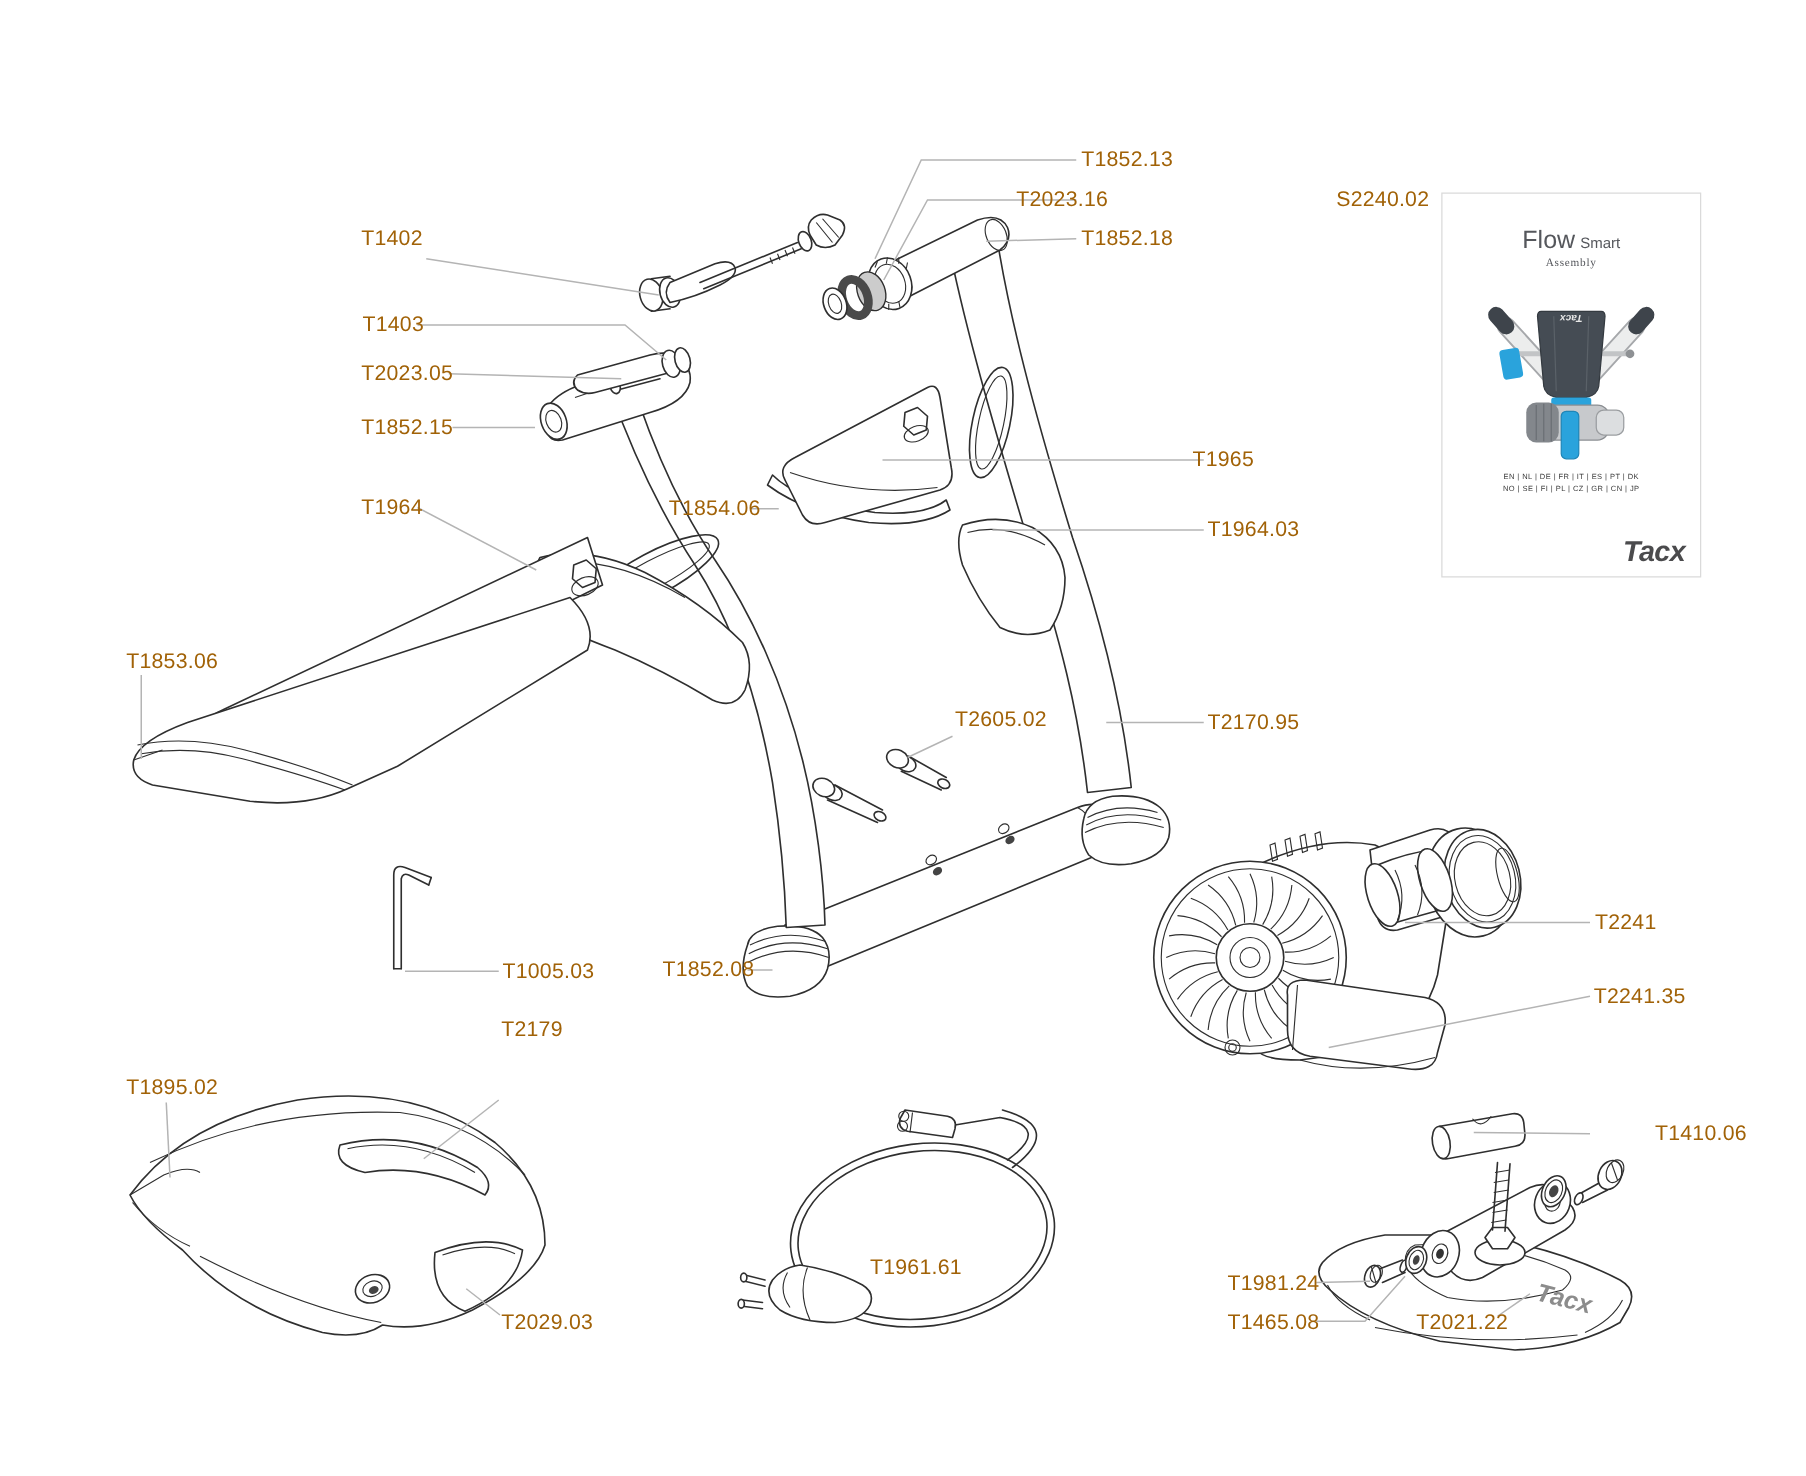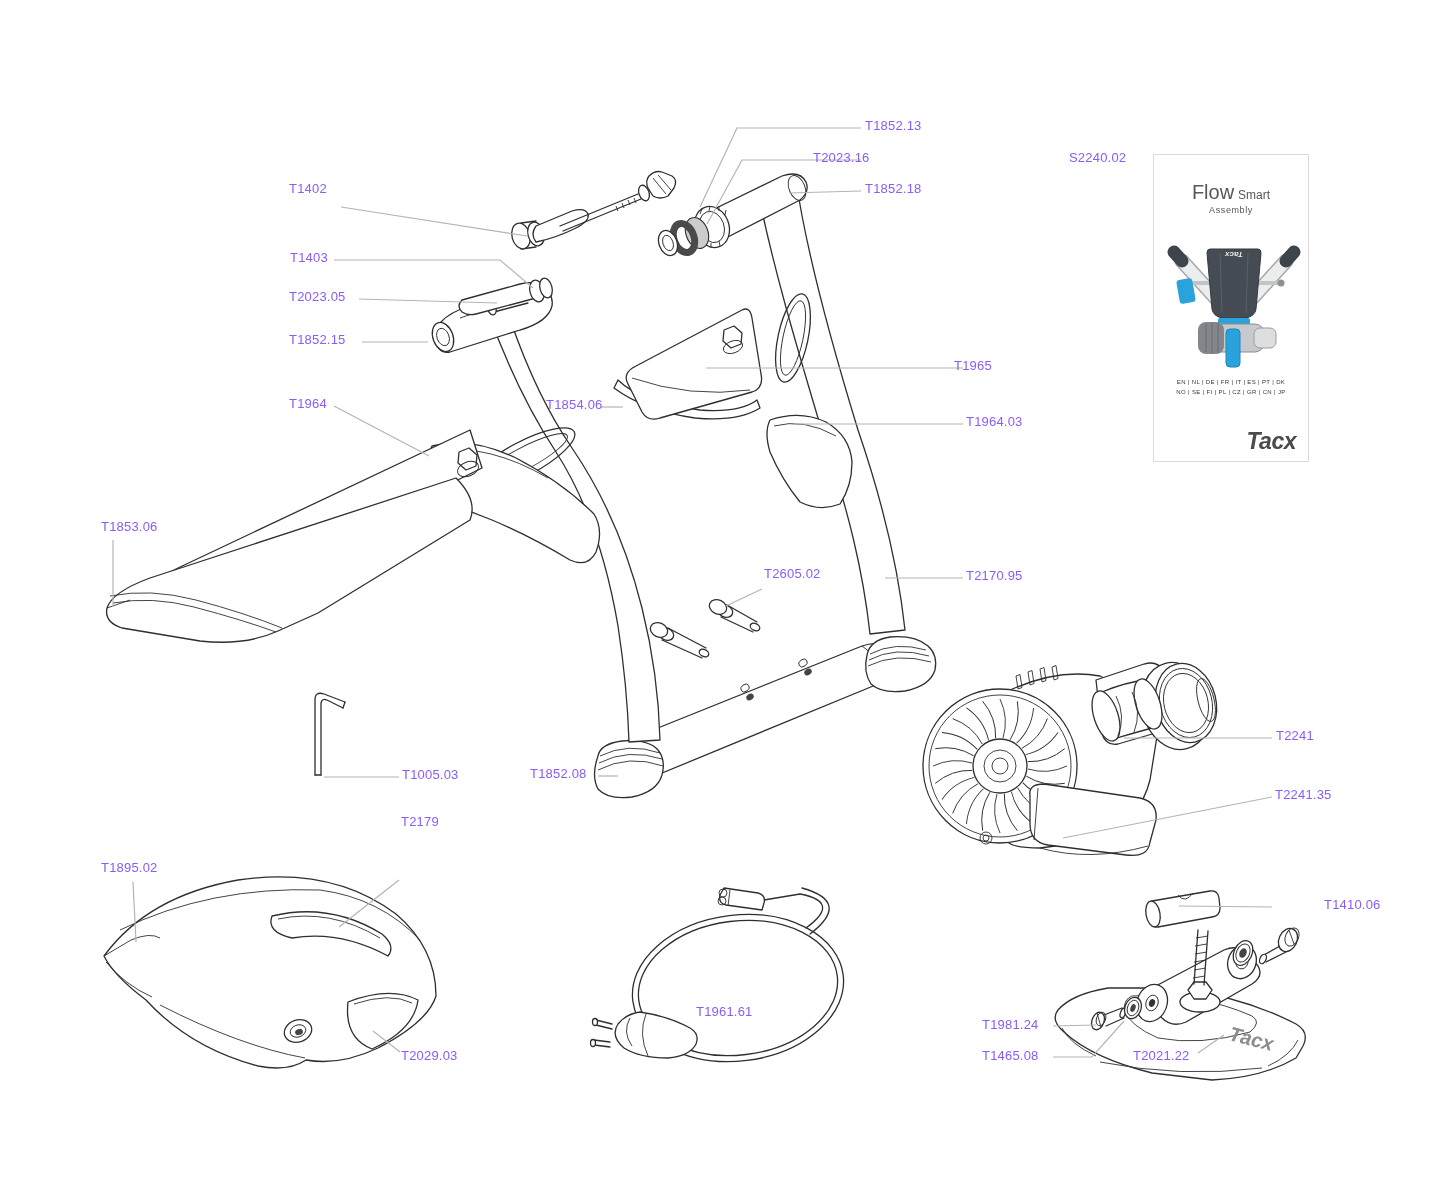--- a/index.html
+++ b/index.html
@@ -2,32 +2,32 @@
 <html><head>
 <meta charset="utf-8">
 <style>
   html,body{margin:0;padding:0;}
   body{
     width:1445px;height:1181px;position:relative;background:#ffffff;
     font-family:"Liberation Sans",sans-serif;overflow:hidden;
   }
   #art{position:absolute;left:0;top:0;}
   .part-label{
-    position:absolute;font-size:13px;color:#8b5cf6;letter-spacing:.2px;
+    position:absolute;font-size:17px;color:#a16207;letter-spacing:.2px;
     white-space:nowrap;line-height:1.1;
   }
   
   .manual{
-    position:absolute;left:1153px;top:154px;width:156px;height:308px;
+    position:absolute;left:1153px;top:154px;width:208px;height:308px;
     background:#fff;border:1px solid #dadada;box-sizing:border-box;
   }
   .m-title-row{margin-top:26px;text-align:center;color:#55575c;}
   .m-title{font-size:20px;font-weight:400;}
   .m-title-sub{font-size:12px;margin-left:4px;}
-  .m-assembly{text-align:center;font-size:9px;color:#55575c;letter-spacing:.6px;margin-top:1px;}
+  .m-assembly{text-align:center;font-size:9px;color:#55575c;letter-spacing:.6px;margin-top:1px;font-family:Liberation Serif, serif;}
   .m-trainer{display:block;margin:6px auto 0 auto;}
   .m-langs{margin-top:4px;text-align:center;font-size:6px;color:#3a3a3a;
     letter-spacing:.35px;line-height:1.7;font-family:"Liberation Sans",sans-serif;}
   .m-logo{position:absolute;right:12px;bottom:6px;font-size:23px;font-weight:bold;
     font-style:italic;color:#4b4b4d;letter-spacing:-.5px;}
 </style>
 </head>
 <body>
 
 <svg id="art" width="1445" height="1181" viewBox="0 0 1445 1181">
@@ -367,21 +367,21 @@
 
 <div class="part-label" style="left:865px;top:119px">T1852.13</div>
 <div class="part-label" style="left:813px;top:151px">T2023.16</div>
 <div class="part-label" style="left:865px;top:182px">T1852.18</div>
 <div class="part-label" style="left:1069px;top:151px">S2240.02</div>
 <div class="part-label" style="left:289px;top:182px">T1402</div>
 <div class="part-label" style="left:290px;top:251px">T1403</div>
 <div class="part-label" style="left:289px;top:290px">T2023.05</div>
 <div class="part-label" style="left:289px;top:333px">T1852.15</div>
 <div class="part-label" style="left:289px;top:397px">T1964</div>
-<div class="part-label" style="left:546px;top:398px">T1854.06</div>
+<div class="part-label" style="left:535px;top:398px">T1854.06</div>
 <div class="part-label" style="left:954px;top:359px">T1965</div>
 <div class="part-label" style="left:966px;top:415px">T1964.03</div>
 <div class="part-label" style="left:101px;top:520px">T1853.06</div>
 <div class="part-label" style="left:764px;top:567px">T2605.02</div>
 <div class="part-label" style="left:966px;top:569px">T2170.95</div>
 <div class="part-label" style="left:1276px;top:729px">T2241</div>
 <div class="part-label" style="left:1275px;top:788px">T2241.35</div>
 <div class="part-label" style="left:402px;top:768px">T1005.03</div>
 <div class="part-label" style="left:530px;top:767px">T1852.08</div>
 <div class="part-label" style="left:101px;top:861px">T1895.02</div>

